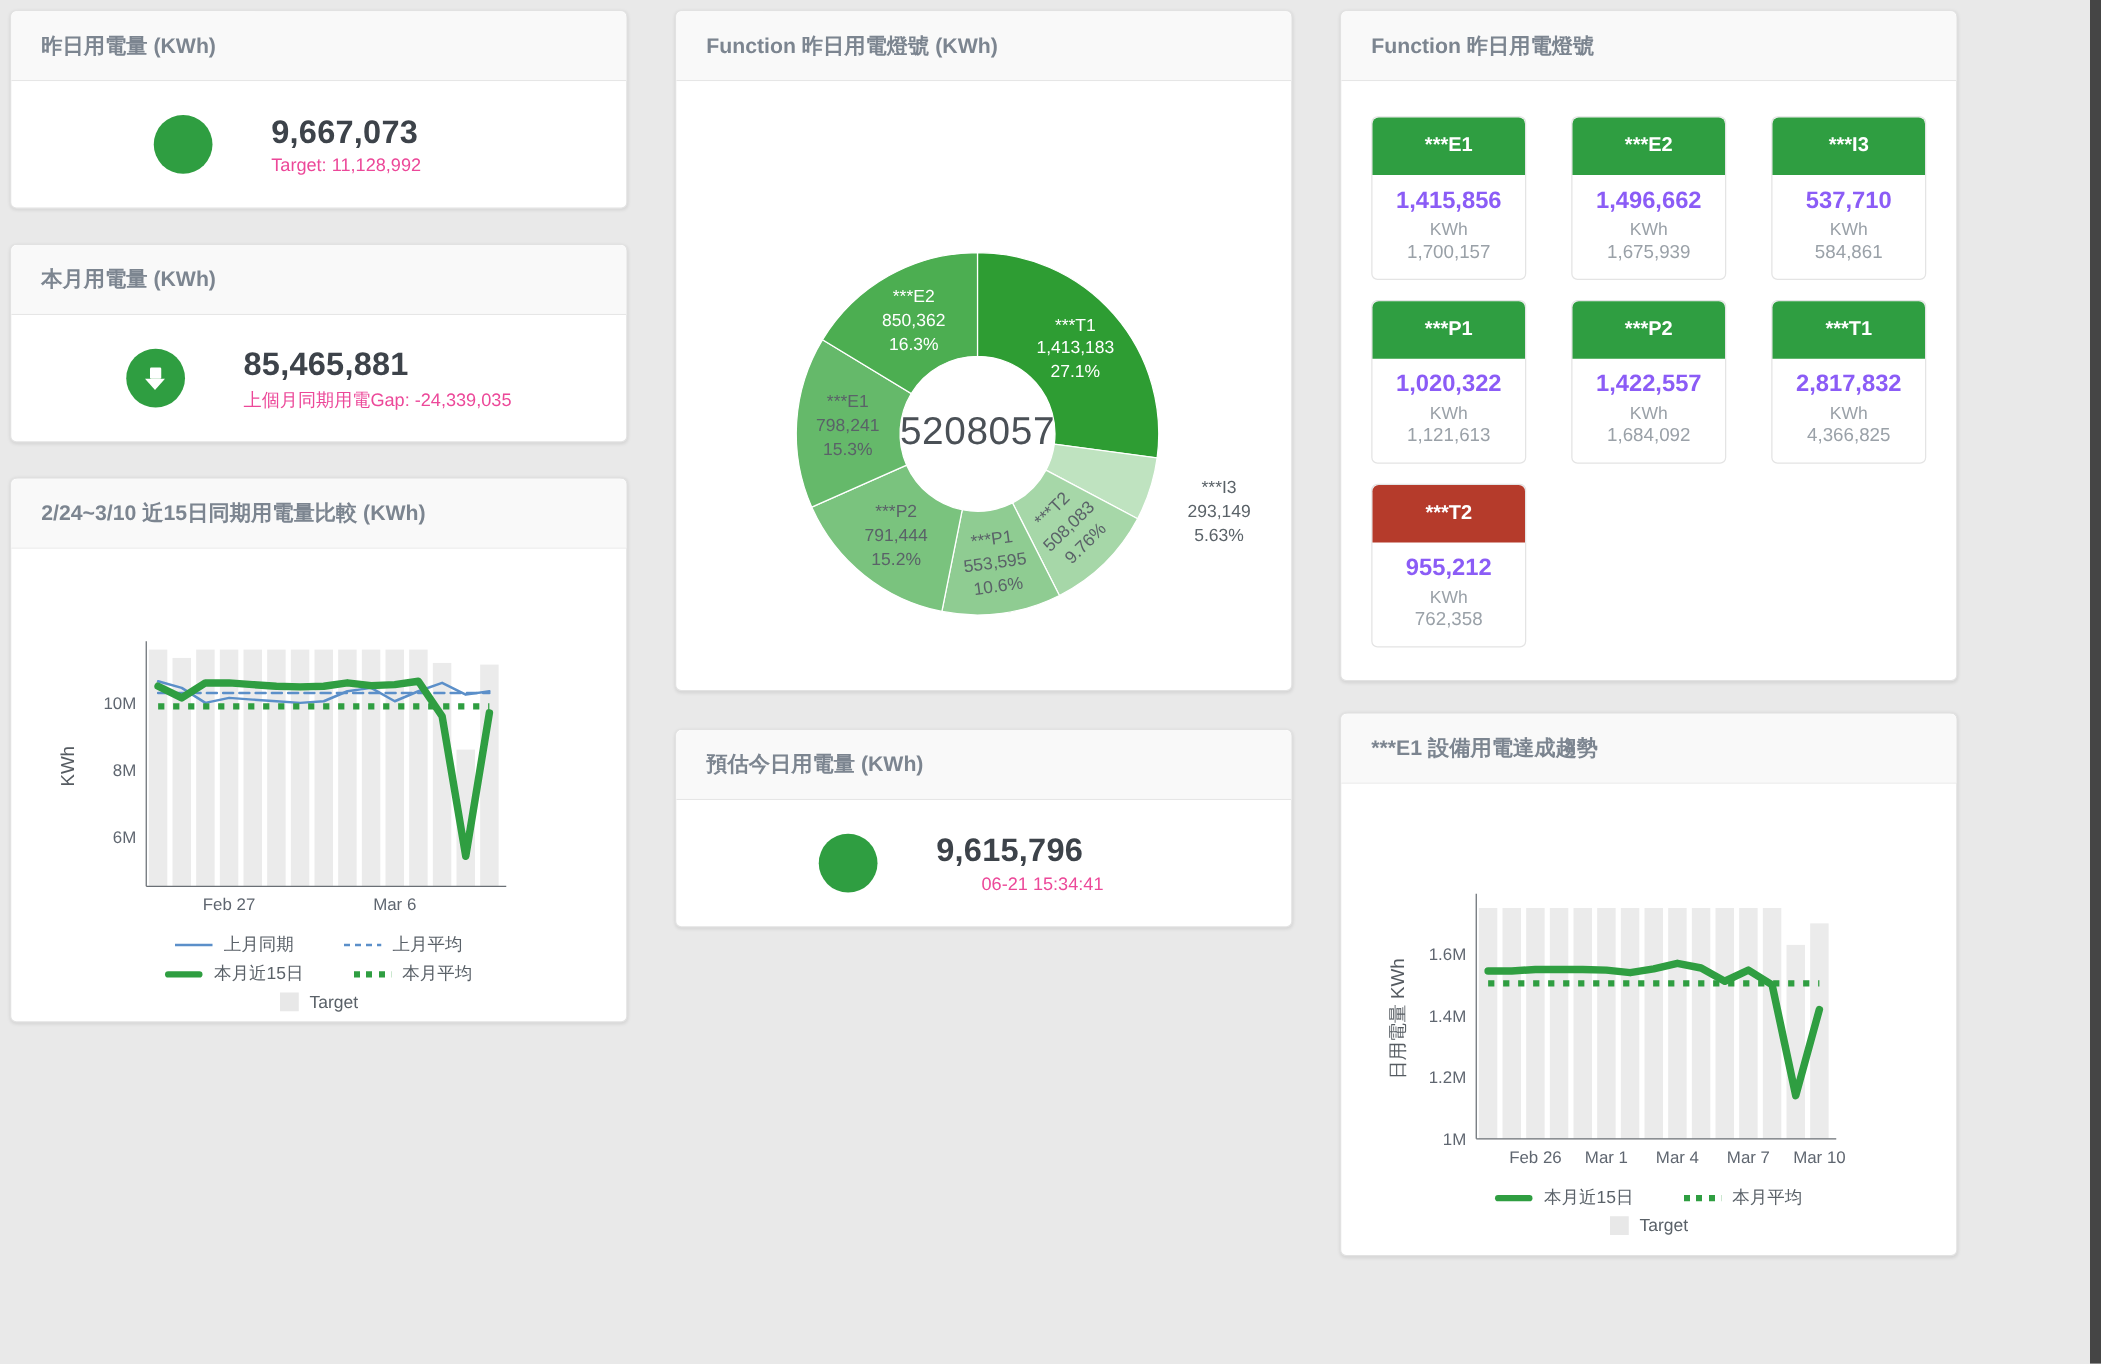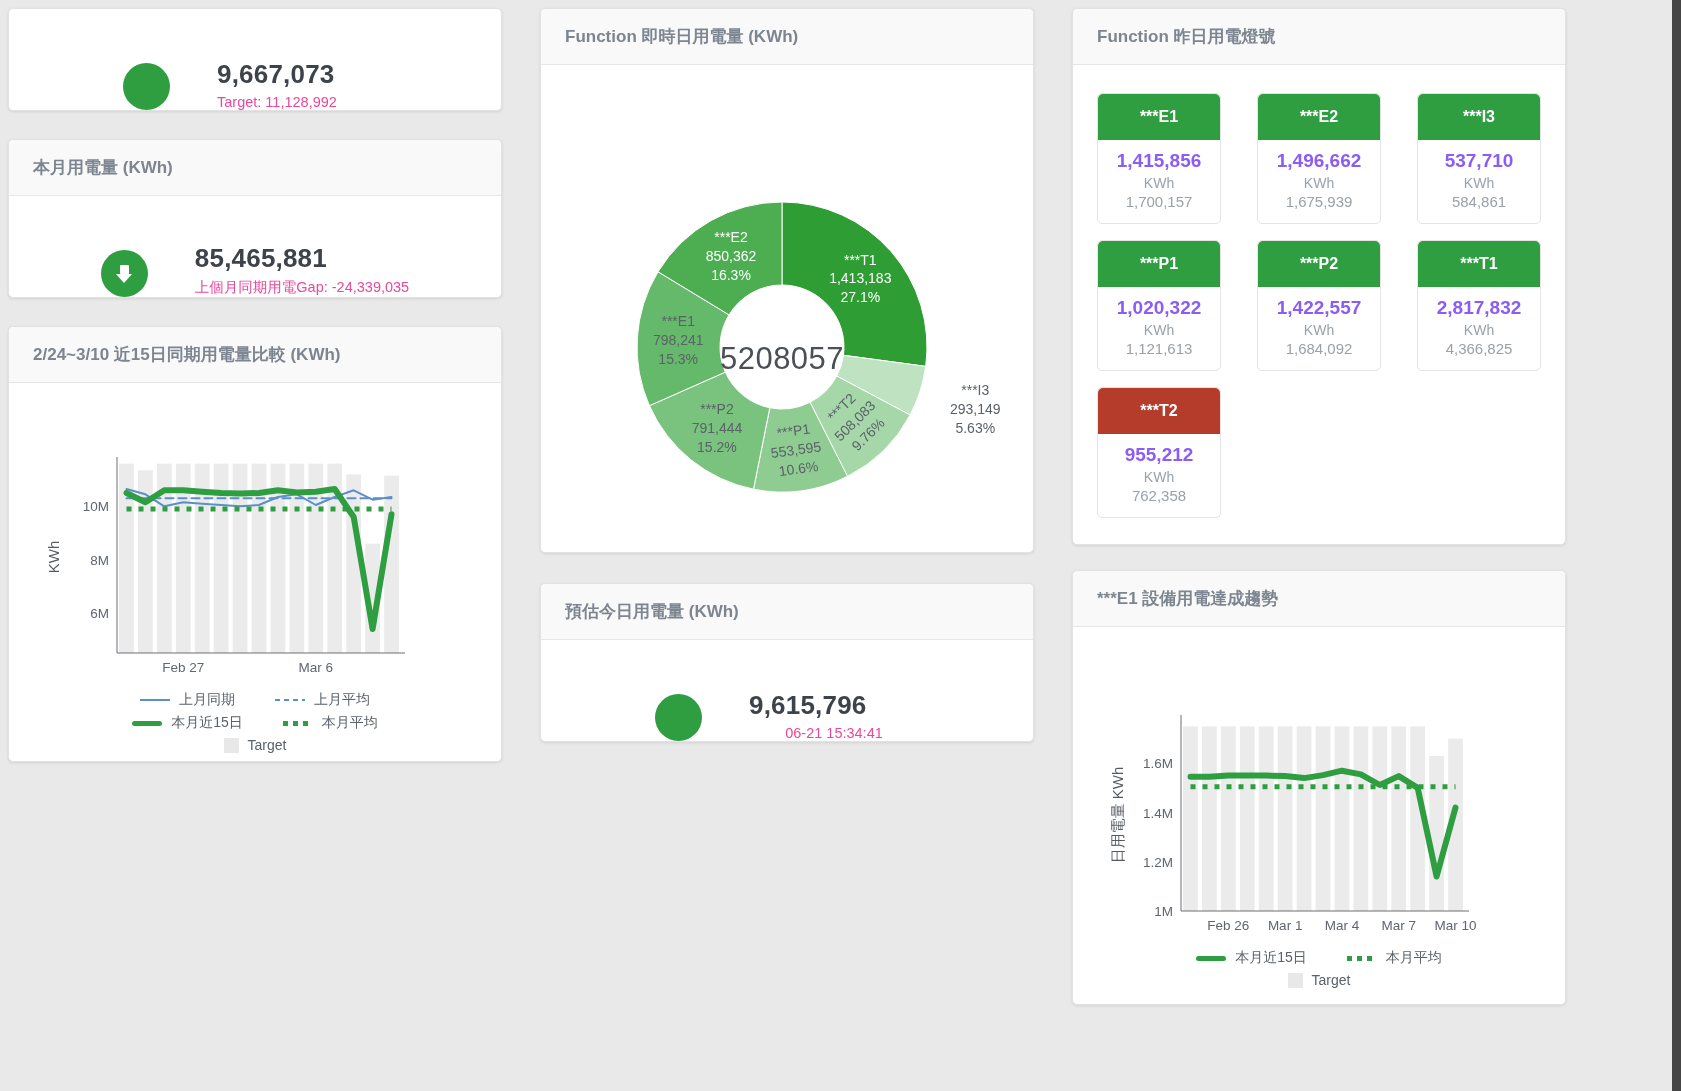--- a/index.html
+++ b/index.html
@@ -15,21 +15,21 @@
   .panel {
     background:#fff; border:1px solid #e2e2e2; border-radius:5px;
     box-shadow:0 1px 3px rgba(0,0,0,.10);
   }
   .panel-header {
     background:#f9f9f9; border-bottom:1px solid #e6e6e6;
     border-radius:5px 5px 0 0;
     padding:16px 24px; font-size:17px; font-weight:700; color:#7c8590;
   }
   
-  .kpi-body { height:101px; display:flex; align-items:flex-end; justify-content:center; gap:47px; }
+  .kpi-body { height:101px; display:flex; align-items:center; justify-content:center; gap:47px; }
   .kpi-circle { width:47px; height:47px; border-radius:50%; display:flex; align-items:center; justify-content:center; flex-direction:column; }
   .kpi-text { min-width:170px; }
   .kpi-value { font-size:26px; font-weight:800; color:#3d434a; letter-spacing:.2px; }
   .kpi-sub { font-size:14.5px; color:#ec4899; margin-top:4px; }
   .kpi-sub.center { text-align:center; }
   .arrow { display:flex; flex-direction:column; align-items:center; }
   .arrow .tri-up { width:0; height:0; border-left:8px solid transparent; border-right:8px solid transparent; border-bottom:9px solid #fff; }
   .arrow .tri-down { width:0; height:0; border-left:8px solid transparent; border-right:8px solid transparent; border-top:9px solid #fff; }
   .arrow .stem { width:9px; height:9px; background:#fff; border-radius:1px; }
   .mt28 { margin-top:28px; }
@@ -63,20 +63,21 @@
   .scrollbar-right { position:absolute; right:0; top:0; width:9px; height:1091px; background:#454545; }
 </style>
 </head>
 <body>
 
 <div class="page">
   <div class="cols">
 
     <div class="col">
       <div class="panel">
+        <div class="panel-header">昨日用電量 (KWh)</div>
         <div class="kpi-body">
           <div class="kpi-circle" style="background:#2f9e41"></div>
           <div class="kpi-text">
             <div class="kpi-value">9,667,073</div>
             <div class="kpi-sub">Target: 11,128,992</div>
           </div>
         </div>
       </div>
 
 
@@ -157,21 +158,21 @@
                   </div>
                 </div>
               </div>
             </div>
         </div>
       </div>
     </div>
 
     <div class="col">
       <div class="panel" style="height:545px">
-        <div class="panel-header">Function 即時日用電量 (KWh)</div>
+        <div class="panel-header">Function 昨日用電燈號 (KWh)</div>
         <div class="donut-wrap" id="mount-donut">
             <svg width="330" height="340" class="donut-svg" style="left: 60px;">
               <path d="M 165 25 A 145 145 0 0 1 308.70358324852 189.34632165388808 L 226.4456700786775 178.27222029338662 A 62 62 0 0 0 165 108 Z" fill="#2e9d33" stroke="#ffffff" stroke-width="1"></path>
               <path d="M 308.70358324852 189.34632165388808 A 145 145 0 0 1 293.07755938240507 237.9789583815941 L 219.76419780489044 199.06686496316436 A 62 62 0 0 0 226.4456700786775 178.27222029338662 Z" fill="#bfe3c0" stroke="#ffffff" stroke-width="1"></path>
               <path d="M 293.07755938240507 237.9789583815941 A 145 145 0 0 1 230.52979577201137 299.34777101318167 L 193.01963681286003 225.3073227780501 A 62 62 0 0 0 219.76419780489044 199.06686496316436 Z" fill="#a6d7a8" stroke="#ffffff" stroke-width="1"></path>
               <path d="M 230.52979577201137 299.34777101318167 A 145 145 0 0 1 136.50227629638349 312.1720075954206 L 152.81476641638466 230.79078945459364 A 62 62 0 0 0 193.01963681286003 225.3073227780501 Z" fill="#8fcc92" stroke="#ffffff" stroke-width="1"></path>
               <path d="M 136.50227629638349 312.1720075954206 A 145 145 0 0 1 32.41808205519405 228.7114557312007 L 108.30980060291056 195.10420865747892 A 62 62 0 0 0 152.81476641638466 230.79078945459364 Z" fill="#7ac37e" stroke="#ffffff" stroke-width="1"></path>
               <path d="M 32.41808205519405 228.7114557312007 A 145 145 0 0 1 41.04484376617236 94.76623601701573 L 111.9984849207082 137.83108022796534 A 62 62 0 0 0 108.30980060291056 195.10420865747892 Z" fill="#65b96a" stroke="#ffffff" stroke-width="1"></path>
               <path d="M 41.04484376617236 94.76623601701573 A 145 145 0 0 1 164.99999999999997 25 L 164.99999999999997 108 A 62 62 0 0 0 111.9984849207082 137.83108022796534 Z" fill="#4cae51" stroke="#ffffff" stroke-width="1"></path>
             </svg>
@@ -203,21 +204,21 @@
             <div class="donut-label" style="left: 121.215px; top: 163.316px; color: rgb(90, 98, 104);">
               <div>***E1</div>
               <div>798,241</div>
               <div>15.3%</div>
             </div>
             <div class="donut-label" style="left: 173.99px; top: 79.3691px; color: rgb(255, 255, 255);">
               <div>***E2</div>
               <div>850,362</div>
               <div>16.3%</div>
             </div>
-            <div class="donut-center" style="left: 225px; top: 182px;">5208057</div>
+            <div class="donut-center" style="left: 225px; top: 168px;">5208057</div>
           </div>
       </div>
 
       <div class="panel mt30">
         <div class="panel-header">預估今日用電量 (KWh)</div>
         <div class="kpi-body">
           <div class="kpi-circle" style="background:#2f9e41"></div>
           <div class="kpi-text">
             <div class="kpi-value">9,615,796</div>
             <div class="kpi-sub center">06-21 15:34:41</div>

